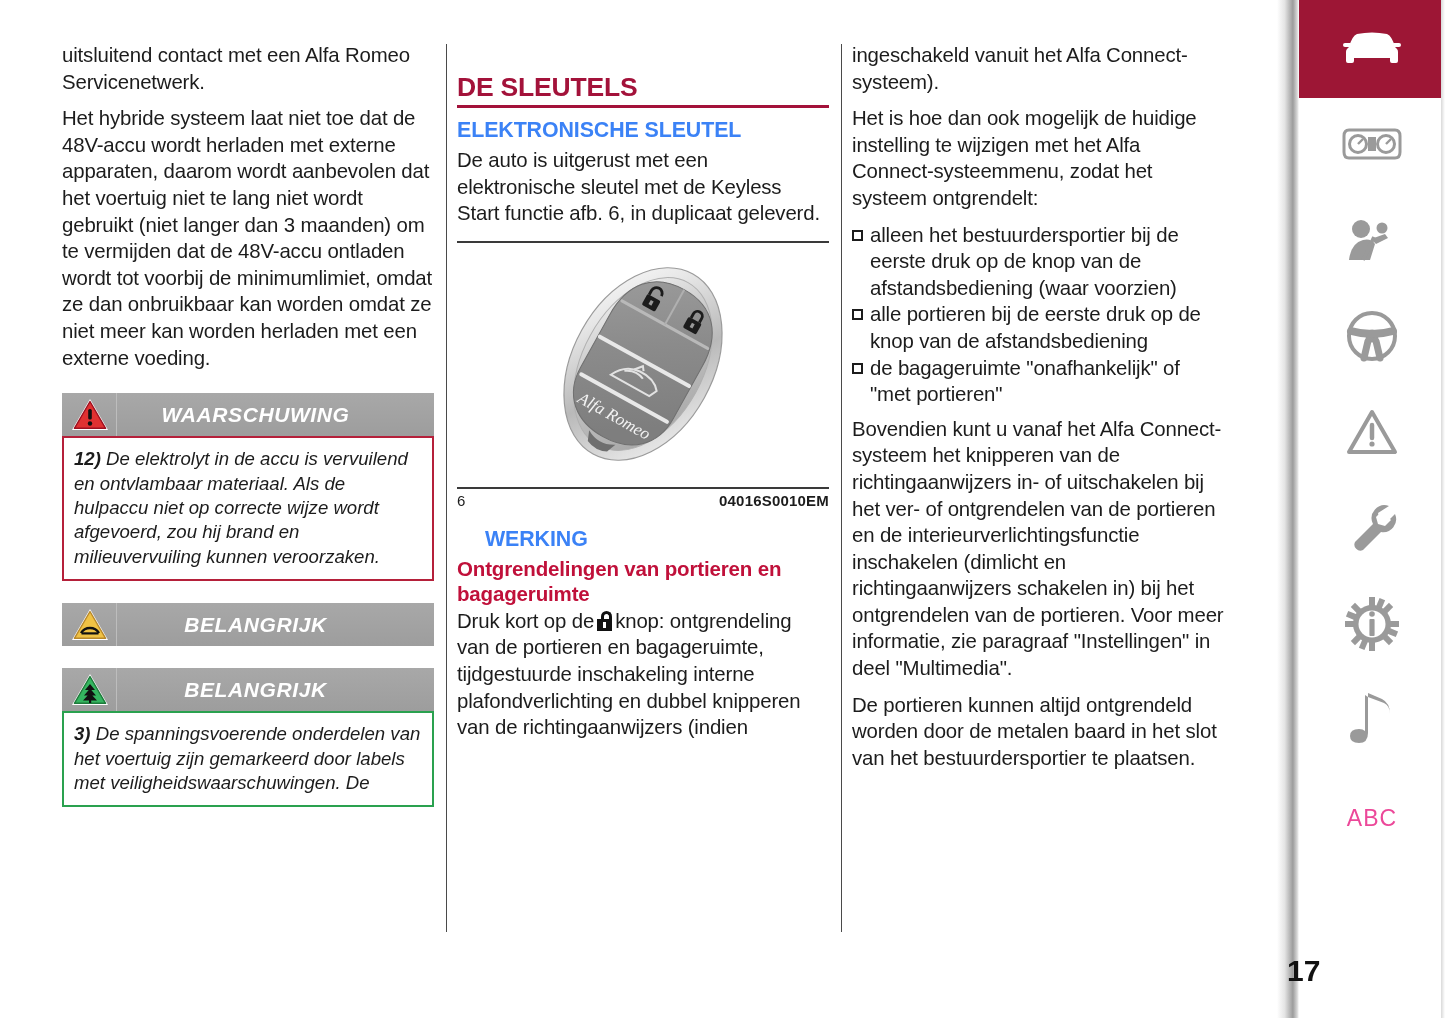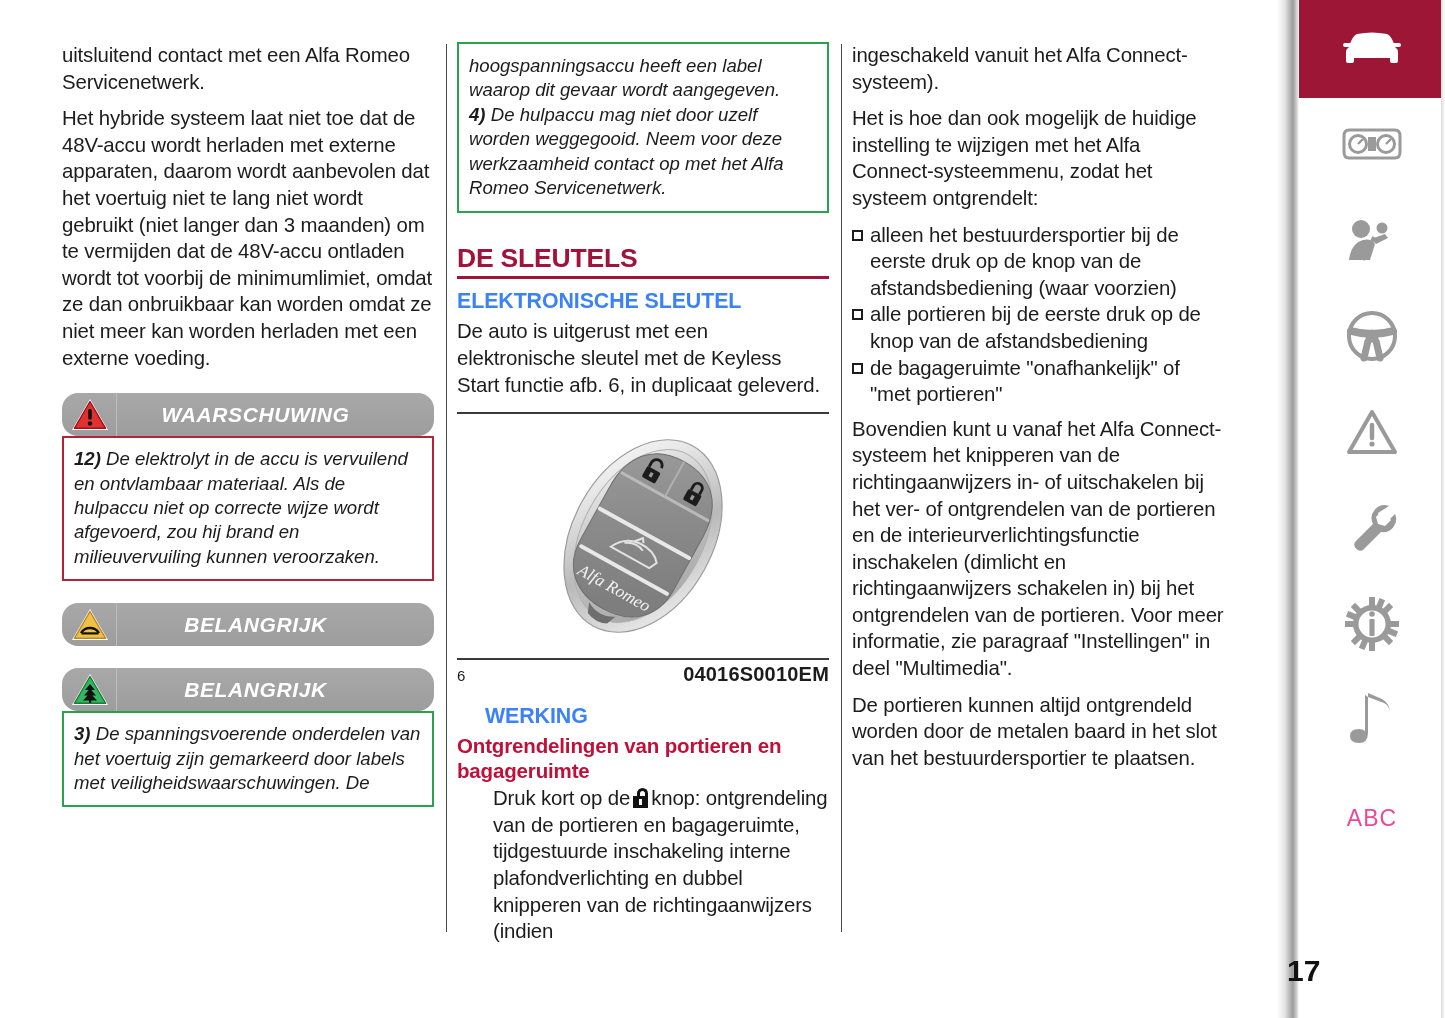--- a/index.html
+++ b/index.html
@@ -36,31 +36,30 @@
   }
 
   p.body {
     font-size: 20.4px;
     line-height: 26.6px;
     color: #1c1c1c;
     letter-spacing: -0.15px;
     margin-bottom: 10px;
     font-family: "Liberation Sans", sans-serif;
   }
-  p.body.tight { margin-bottom: 0; margin-left: 36px; }
+  p.body.tight { margin-bottom: 0; }
 
   
   .wbox { margin: 22px 0 0 0; }
   .wbox-head {
     background: linear-gradient(to bottom,#a8a8a8,#9d9d9d);
     height: 43px;
     display: flex;
     align-items: center;
     padding-left: 6px;
-    border-radius: 16px;
   }
   .wbox-head .tri-wrap {
     width: 44px; height: 38px;
     display:flex; align-items:center; justify-content:center;
     flex: 0 0 auto;
   }
   .wbox-head .sep {
     width: 1px; height: 43px; background: #bdbdbd; margin: 0 8px 0 4px;
   }
   .wbox-title {
@@ -124,21 +123,21 @@
     border-bottom: 2px solid #3a3a3a;
     height: 248px;
     position: relative;
     display:flex; align-items:center; justify-content:center;
   }
   .figcap {
     display:flex; justify-content: space-between; align-items:baseline;
     margin-top: 3px;
   }
   .figcap .num { font-size: 15px; color:#1c1c1c; }
-  .figcap .code { font-size: 20px; font-weight: bold; color:#1c1c1c; letter-spacing:.2px; }
+  .figcap .code { font-size: 15px; font-weight: bold; color:#1c1c1c; letter-spacing:.2px; }
 
   
   .bul { display:flex; gap:7px; margin-bottom: 0px; }
   .bul .sq {
     flex: 0 0 auto; margin-top: 8px;
     width: 11px; height: 11px;
     border: 2px solid #1c1c1c;
   }
   .bul p { font-size:20.4px; line-height:26.6px; color:#1c1c1c; letter-spacing:-0.15px; }
 
@@ -249,26 +248,20 @@
           <b>3)</b>
           <span>De spanningsvoerende onderdelen van het voertuig zijn gemarkeerd door labels met veiligheidswaarschuwingen. De</span>
         </div>
       </div>
     </div>
 
     <div class="col-gap"></div>
 
     <div class="col">
 
-      <div class="wbox-body green" style="padding:10px 10px 11px 10px;">
-        <span>hoogspanningsaccu heeft een label waarop dit gevaar wordt aangegeven.</span>
-        <br>
-        <b>4)</b>
-        <span>De hulpaccu mag niet door uzelf worden weggegooid. Neem voor deze werkzaamheid contact op met het Alfa Romeo Servicenetwerk.</span>
-      </div>
 
       <div class="h1">DE SLEUTELS</div>
       <div class="h2">ELEKTRONISCHE SLEUTEL</div>
 
 
       <p class="body">De auto is uitgerust met een elektronische sleutel met de Keyless Start functie afb. 6, in duplicaat geleverd.</p>
 
       <div class="figure">
         <svg width="330" height="215" viewBox="0 0 330 215">
           <defs>

